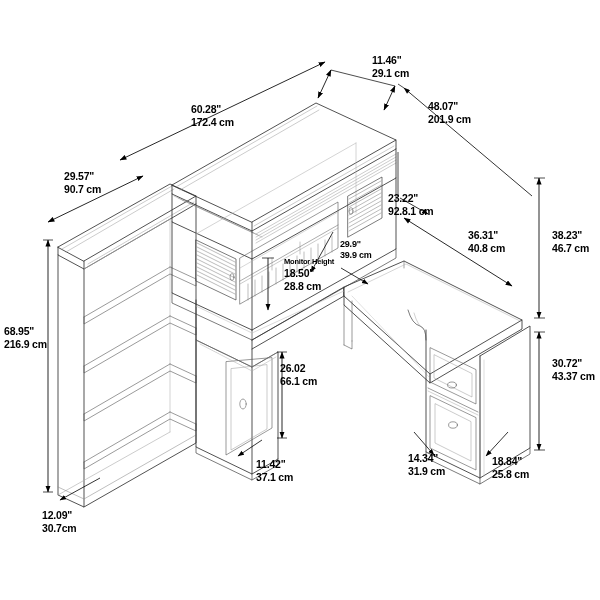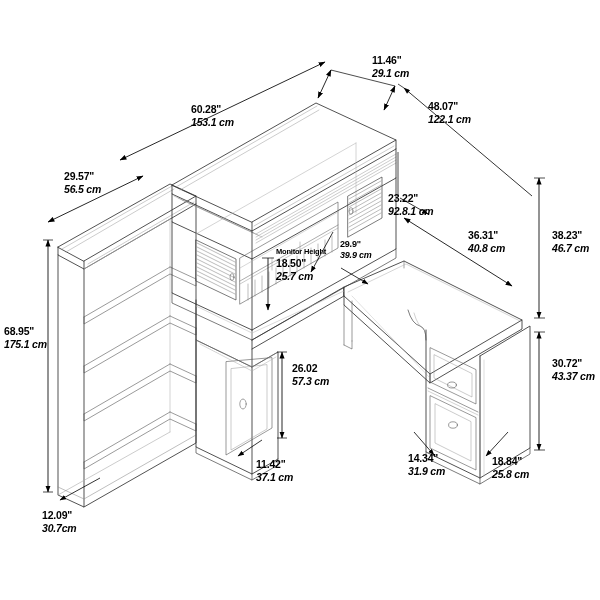--- a/index.html
+++ b/index.html
@@ -37,21 +37,21 @@
     font-size: 9px;
     line-height: 11px;
   }
   .dim-label .cap {
     display: block;
     font-size: 7.5px;
     line-height: 10px;
     font-weight: bold;
   }
   .dim-label .in { display: block; }
-  .dim-label .cm { display: block; font-style: italic; }
+  .dim-label .cm { display: block; }
 </style>
 </head>
 <body>
 
 <div id="stage">
 
   <svg id="drawing" viewBox="0 0 600 600">
     <defs>
       <marker id="ar" markerWidth="9" markerHeight="9" refX="7.5" refY="3" orient="auto" markerUnits="strokeWidth">
         <path d="M0,0 L8,3 L0,6 z" fill="#000"></path>
@@ -309,31 +309,31 @@
     </g>
   </svg>
 
   <div class="dim-label" style="left:372px; top:54px;">
     <span class="in">11.46"</span>
     <span class="cm">29.1 cm</span>
   </div>
 
   <div class="dim-label" style="left:428px; top:100px;">
     <span class="in">48.07"</span>
-    <span class="cm">122.1 cm</span>
+    <span class="cm">201.9 cm</span>
   </div>
 
   <div class="dim-label" style="left:191px; top:103px;">
     <span class="in">60.28"</span>
-    <span class="cm">153.1 cm</span>
+    <span class="cm">172.4 cm</span>
   </div>
 
   <div class="dim-label" style="left:64px; top:170px;">
     <span class="in">29.57"</span>
-    <span class="cm">56.5 cm</span>
+    <span class="cm">90.7 cm</span>
   </div>
 
   <div class="dim-label" style="left:388px; top:192px;">
     <span class="in">23.22"</span>
     <span class="cm">92.8.1 cm</span>
   </div>
 
   <div class="dim-label" style="left:468px; top:229px;">
     <span class="in">36.31"</span>
     <span class="cm">40.8 cm</span>
@@ -342,39 +342,39 @@
   <div class="dim-label" style="left:552px; top:229px;">
     <span class="in">38.23"</span>
     <span class="cm">46.7 cm</span>
   </div>
 
   <div class="dim-label small" style="left:340px; top:239px;">
     <span class="in">29.9"</span>
     <span class="cm">39.9 cm</span>
   </div>
 
-  <div class="dim-label" style="left:276px; top:247px;">
+  <div class="dim-label" style="left:276px; top:257px;padding-left:8px;">
     <span class="cap">Monitor Height</span>
     <span class="in">18.50"</span>
-    <span class="cm">25.7 cm</span>
+    <span class="cm">28.8 cm</span>
   </div>
 
   <div class="dim-label" style="left:4px; top:325px;">
     <span class="in">68.95"</span>
-    <span class="cm">175.1 cm</span>
+    <span class="cm">216.9 cm</span>
   </div>
 
   <div class="dim-label" style="left:552px; top:357px;">
     <span class="in">30.72"</span>
     <span class="cm">43.37 cm</span>
   </div>
 
-  <div class="dim-label" style="left:292px; top:362px;">
+  <div class="dim-label" style="left:280px; top:362px;">
     <span class="in">26.02</span>
-    <span class="cm">57.3 cm</span>
+    <span class="cm">66.1 cm</span>
   </div>
 
   <div class="dim-label" style="left:42px; top:509px;">
     <span class="in">12.09"</span>
     <span class="cm">30.7cm</span>
   </div>
 
   <div class="dim-label" style="left:256px; top:458px;">
     <span class="in">11.42"</span>
     <span class="cm">37.1 cm</span>

